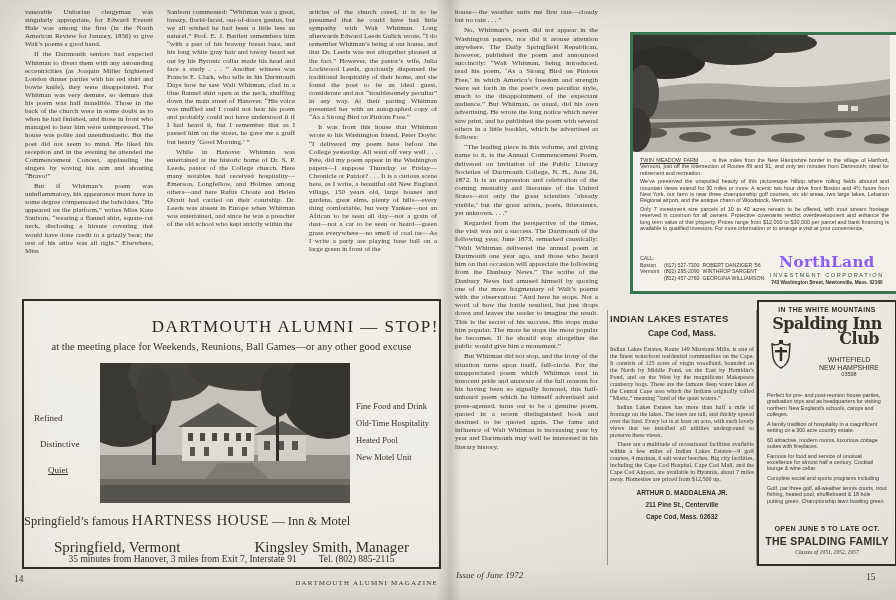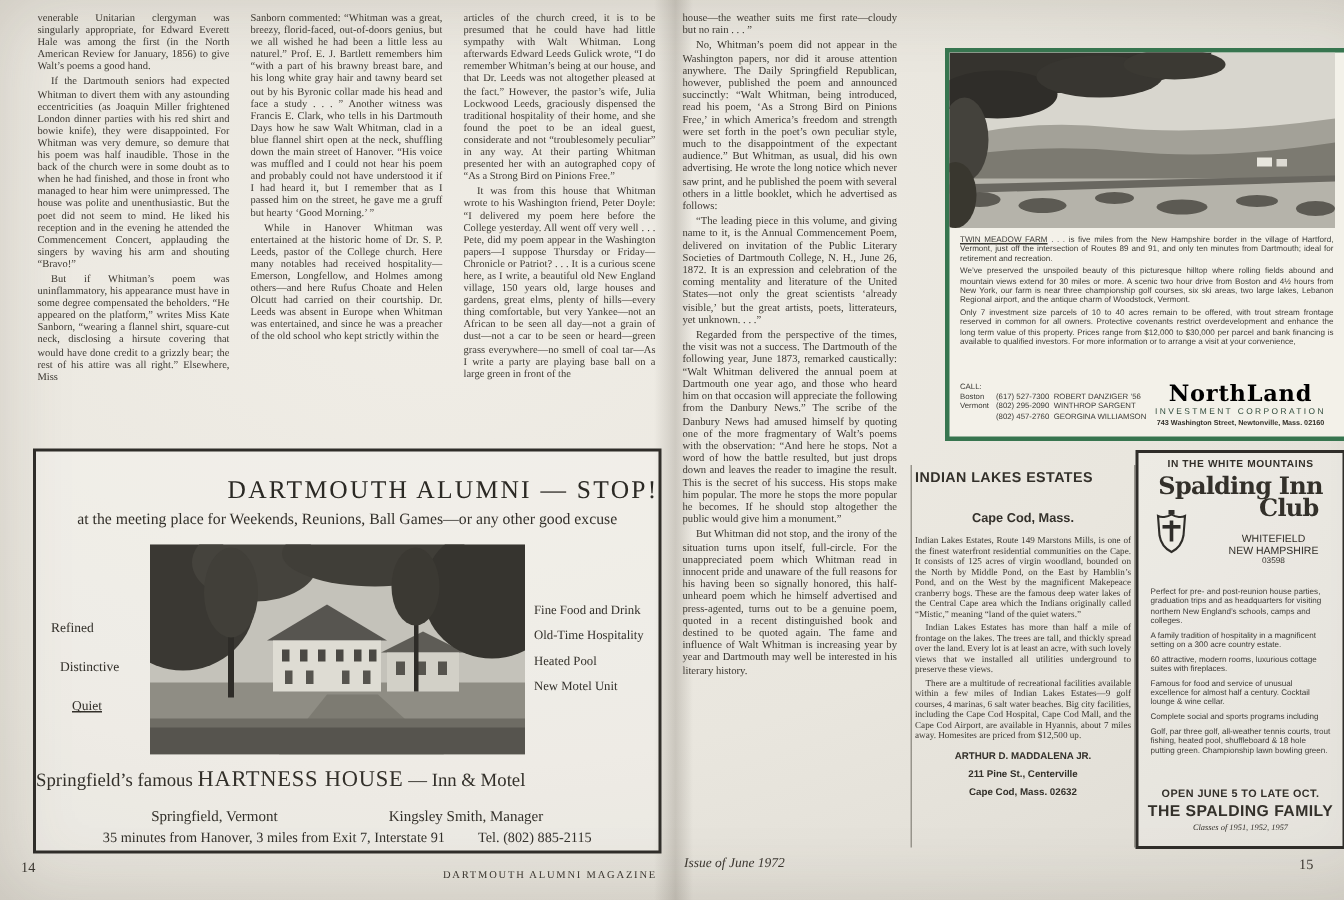--- a/index.html
+++ b/index.html
@@ -27,21 +27,21 @@
     font-size:17px;letter-spacing:1.5px;color:#2b2924;}
   .h-sub{position:absolute;top:40px;left:10px;right:10px;text-align:center;font-size:10.5px;color:#33302a;}
   .h-photo{position:absolute;left:76px;top:62px;width:250px;height:140px;display:block;}
   .h-q{position:absolute;font-size:9px;color:#33302a;}
   #hq0{left:10px;top:112px;} #hq1{left:16px;top:138px;} #hq2{left:24px;top:164px;text-decoration:underline;}
   .h-amen{position:absolute;left:332px;top:100px;width:78px;font-size:8.5px;line-height:10px;}
   .h-amen div{margin-bottom:7px;}
   .h-name{position:absolute;top:210px;left:0;right:0;text-align:left;white-space:nowrap;}
   .h-name .pre,.h-name .suf{font-size:12.5px;}
   .h-name .big{font-size:15px;letter-spacing:.5px;}
-  .h-line2{position:absolute;top:238px;left:0;right:0;display:flex;justify-content:center;gap:74px;font-size:10px;}
+  .h-line2{position:absolute;top:238px;left:0;right:0;display:flex;justify-content:center;gap:74px;font-size:15px;}
   .h-line3{position:absolute;top:253px;left:0;right:0;display:flex;justify-content:center;gap:22px;font-size:9.5px;}
 
   
   .pageno{position:absolute;font-size:9.5px;color:#3a362f;}
   #pn14{left:14px;top:574px;} #pn15{left:866px;top:572px;}
   #footmag{position:absolute;left:238px;top:579px;width:200px;text-align:right;
     font-size:7px;letter-spacing:1.2px;color:#3a362f;}
   #footissue{position:absolute;left:456px;top:570px;font-size:9px;font-style:italic;color:#3a362f;}
 
   
@@ -58,21 +58,21 @@
   .tm-call .nm{margin-left:3px;}
   .tm-logo{position:absolute;right:6px;top:218px;width:126px;text-align:center;}
   .tm-logo .lg{font-family:"DejaVu Serif",serif;font-weight:bold;font-size:15px;letter-spacing:.5px;}
   .tm-logo .ls{font-size:5.6px;letter-spacing:1.6px;color:#2e4a3a;margin-top:1px;font-family:"Liberation Sans",sans-serif;}
   .tm-logo .la{font-size:4.8px;font-weight:bold;color:#33302a;margin-top:1.5px;font-family:"Liberation Sans",sans-serif;}
 
   
   #indianlakes{position:absolute;left:607px;top:310px;width:144px;height:255px;
     border-left:1px solid #97948b;border-right:1px solid #97948b;padding:0 2px;overflow:hidden;}
   .il-title{margin-top:3px;text-align:left;font-family:"Liberation Sans",sans-serif;font-weight:bold;font-size:9.5px;letter-spacing:.3px;}
-  .il-sub{text-align:center;font-family:"Liberation Sans",sans-serif;font-weight:bold;font-size:8.5px;margin-top:16px;}
+  .il-sub{text-align:center;font-family:"Liberation Sans",sans-serif;font-weight:bold;font-size:8.5px;margin-top:4px;}
   .il-body{margin-top:8px;font-size:6.1px;line-height:7px;text-align:justify;color:#3a362f;}
   .il-body p{margin:0 0 2px 0;}
   .il-body p.ind{text-indent:7px;}
   .il-contact{text-align:center;font-family:"Liberation Sans",sans-serif;font-weight:bold;font-size:6.5px;line-height:12px;margin-top:4px;}
 
   
   #spalding{position:absolute;left:757px;top:300px;width:136px;height:262px;
     border:2px solid #2f2d29;background:rgba(255,255,255,.2);}
   .sp-kicker{margin-top:4px;text-align:center;font-family:"Liberation Sans",sans-serif;font-weight:bold;font-size:6.8px;letter-spacing:.4px;}
   .sp-name1{font-family:"DejaVu Serif",serif;font-weight:bold;font-size:16px;text-align:center;margin-top:1px;letter-spacing:-.5px;}
@@ -212,21 +212,21 @@
       </div>
       <div>
         <span class="rg">Vermont</span><span>(802) 295-2090</span><span class="nm">WINTHROP SARGENT</span>
       </div>
       <div>
         <span class="rg"></span><span>(802) 457-2760</span><span class="nm">GEORGINA WILLIAMSON</span>
       </div>
     </div>
 
     <div class="tm-logo">
-      <div class="lg" style="color:#000000">NorthLand</div>
+      <div class="lg" style="color:#8b5cf6">NorthLand</div>
       <div class="ls">INVESTMENT CORPORATION</div>
       <div class="la">743 Washington Street, Newtonville, Mass. 02160</div>
     </div>
   </div>
 
   <div id="indianlakes">
     <div class="il-title">INDIAN LAKES ESTATES</div>
     <div class="il-sub">Cape Cod, Mass.</div>
     <div class="il-body">
       <p>Indian Lakes Estates, Route 149 Marstons Mills, is one of the finest waterfront residential communities on the Cape. It consists of 125 acres of virgin woodland, bounded on the North by Middle Pond, on the East by Hamblin’s Pond, and on the West by the magnificent Makepeace cranberry bogs. These are the famous deep water lakes of the Central Cape area which the Indians originally called “Mistic,” meaning “land of the quiet waters.”</p>

